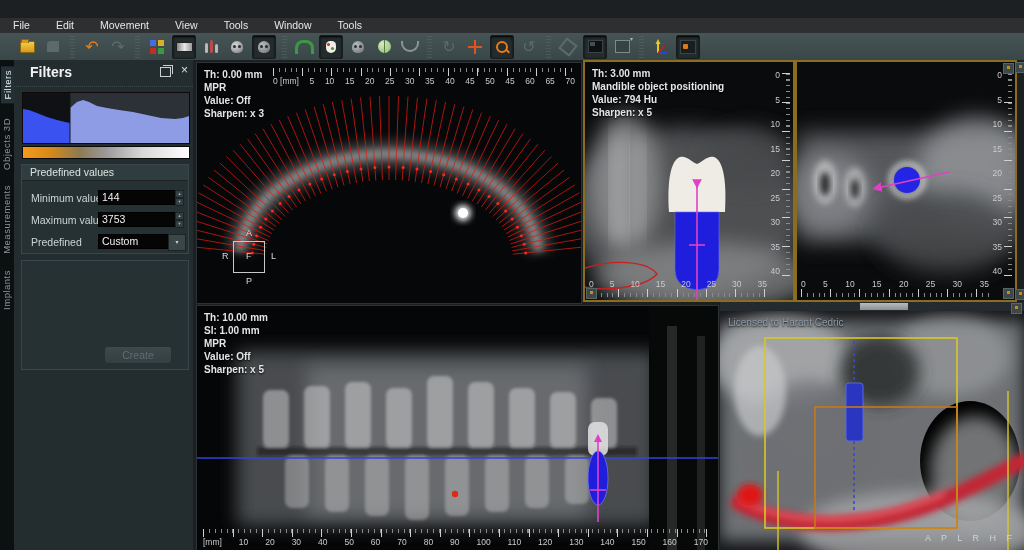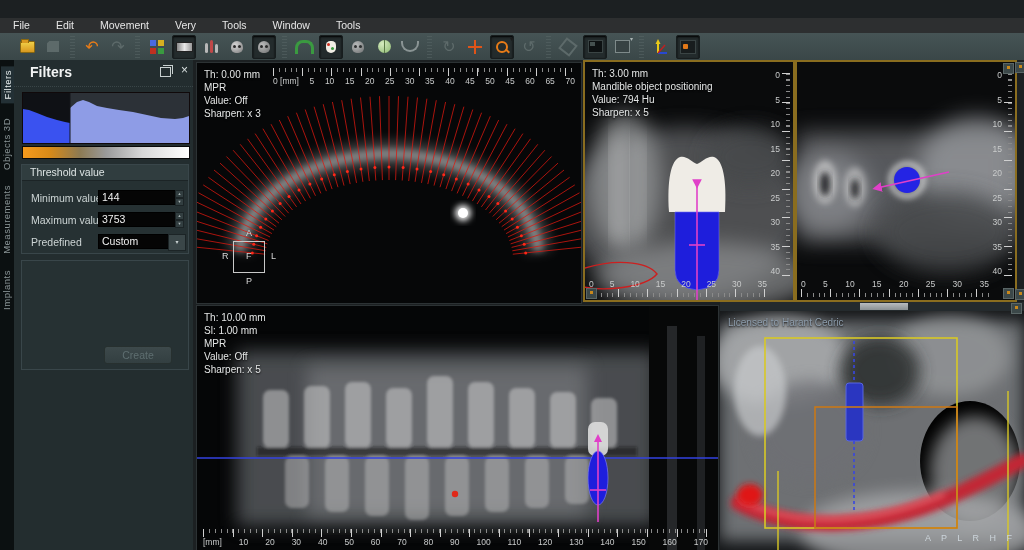--- a/index.html
+++ b/index.html
@@ -73,21 +73,21 @@
   .ddbtn{position:absolute;left:146px;top:3px;width:16px;height:15px;background:#3a4648;border:1px solid #1c2426;color:#c8d0d0;font-size:6px;text-align:center;line-height:15px;}
   .radio-row{position:relative;height:13px;margin:0 0 1px 0;}
   .radio-dot{position:absolute;left:12px;top:2px;width:7px;height:7px;border-radius:50%;border:1px solid #46545a;background:#1c2628;}
   .radio-lab{position:absolute;left:26px;top:0;color:#556467;font-size:10.5px;}
   #create-btn{position:absolute;left:82px;width:66px;height:16px;background:linear-gradient(#3d494b,#333f41);border:1px solid #27302f;border-radius:3px;color:#5e6e70;font-size:10.5px;text-align:center;line-height:16px;}
   
   #main{position:absolute;left:193px;top:60px;width:831px;height:490px;background:#1c2022;}
   .viewpanel{position:absolute;background:#060708;overflow:hidden;border:1px solid #2c3234;}
   .goldborder{border:2px solid #8a6d1f;}
   .overlay{position:absolute;left:7px;top:5px;z-index:5;}
-  .ov-line{color:#e4e6e6;font-size:10px;line-height:13px;text-shadow:0 1px 2px #000;}
+  .ov-line{color:#e4e6e6;font-size:10px;line-height:13px;text-shadow:0 1px 2px #000;font-weight:bold;}
   .labels{display:flex;justify-content:space-between;color:#c9cbcb;font-size:8.5px;}
   .vlabels{display:flex;flex-direction:column;justify-content:space-between;align-items:flex-end;color:#c9cbcb;font-size:8.5px;height:100%;}
   .hticks{background-image:repeating-linear-gradient(90deg,#d0d0d0 0 1px,transparent 1px 29.2px),repeating-linear-gradient(90deg,#8a8a8a 0 1px,transparent 1px 5.85px);background-size:100% 8px,100% 4px;background-repeat:no-repeat;background-position:top left,top left;height:8px;}
   .vticksR{position:absolute;right:0;top:0;bottom:0;width:8px;background-image:repeating-linear-gradient(0deg,#d0d0d0 0 1px,transparent 1px 28.8px),repeating-linear-gradient(0deg,#8a8a8a 0 1px,transparent 1px 5.75px);background-size:8px 100%,4px 100%;background-repeat:no-repeat;background-position:right top,right top;}
   .mini-btn{position:absolute;width:9px;height:9px;background:#3c4849;border:1px solid #5a6666;z-index:9;}
   .mini-btn i{display:block;width:3px;height:3px;background:#c8881c;margin:2px auto;}
   #orientbox{position:absolute;left:36px;top:178px;width:30px;height:30px;border:1px solid #c8c8c8;z-index:4;}
   .oletter{position:absolute;color:#d8d8d8;font-size:9px;}
   #splitter3d{position:absolute;left:527px;top:242px;width:304px;height:9px;background:#242a2d;}
   #splitter3d .handle{position:absolute;left:140px;top:1px;width:48px;height:7px;background:linear-gradient(#b8bcbe,#8a9092);}
@@ -97,21 +97,21 @@
 </head>
 <body>
 
 <div id="root">
 
 
   <div id="menubar">
     <div class="menu-item">File</div>
     <div class="menu-item">Edit</div>
     <div class="menu-item">Movement</div>
-    <div class="menu-item">Very</div>
+    <div class="menu-item">View</div>
     <div class="menu-item">Tools</div>
     <div class="menu-item">Window</div>
     <div class="menu-item">Tools</div>
   </div>
 
   <div id="toolbar">
     <div style="width:14px"></div>
     <div class="tbtn">
         <div class="folder"></div>
       </div>
@@ -226,21 +226,21 @@
         <rect x="0" y="0" width="47" height="50" fill="#0f1115"></rect>
         <rect x="47" y="0" width="119" height="50" fill="#2c3137"></rect>
         <polygon points="0,16 6,17 14,20 24,24 34,27 42,29 47,30 47,50 0,50" fill="#3a52f0"></polygon>
         <polygon points="47,15 54,9 60,7 66,9 74,13 84,15 96,17 110,19 124,22 138,25 152,26 160,25 166,23 166,50 47,50" fill="#8e9ce6"></polygon>
         <line x1="47" y1="0" x2="47" y2="50" stroke="#14161a" stroke-width="1"></line>
       </svg>
     </div>
     <div id="gradbar"></div>
 
     <div class="groupbox" style="top:104px;height:88px">
-      <div class="ghead">Threshold value</div>
+      <div class="ghead">Predefined values</div>
       <div class="frow" style="margin-top:6px">
         <div class="flabel">Minimum value</div>
         <div class="tinput">144</div>
         <div class="spin">
             <b>▲</b>
             <b>▼</b>
           </div>
       </div>
       <div class="frow">
         <div class="flabel">Maximum value</div>

